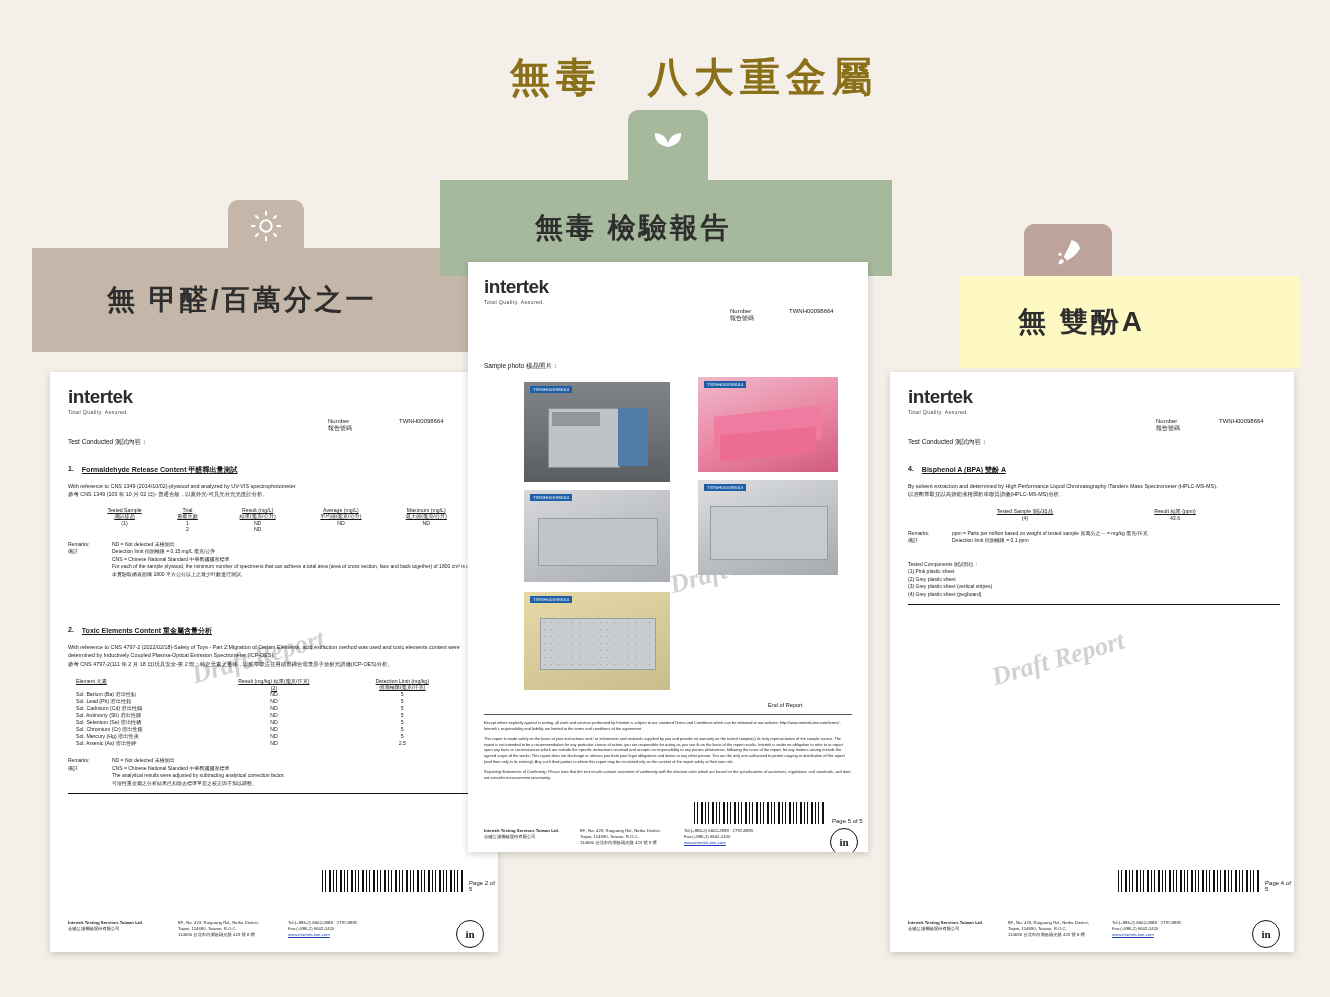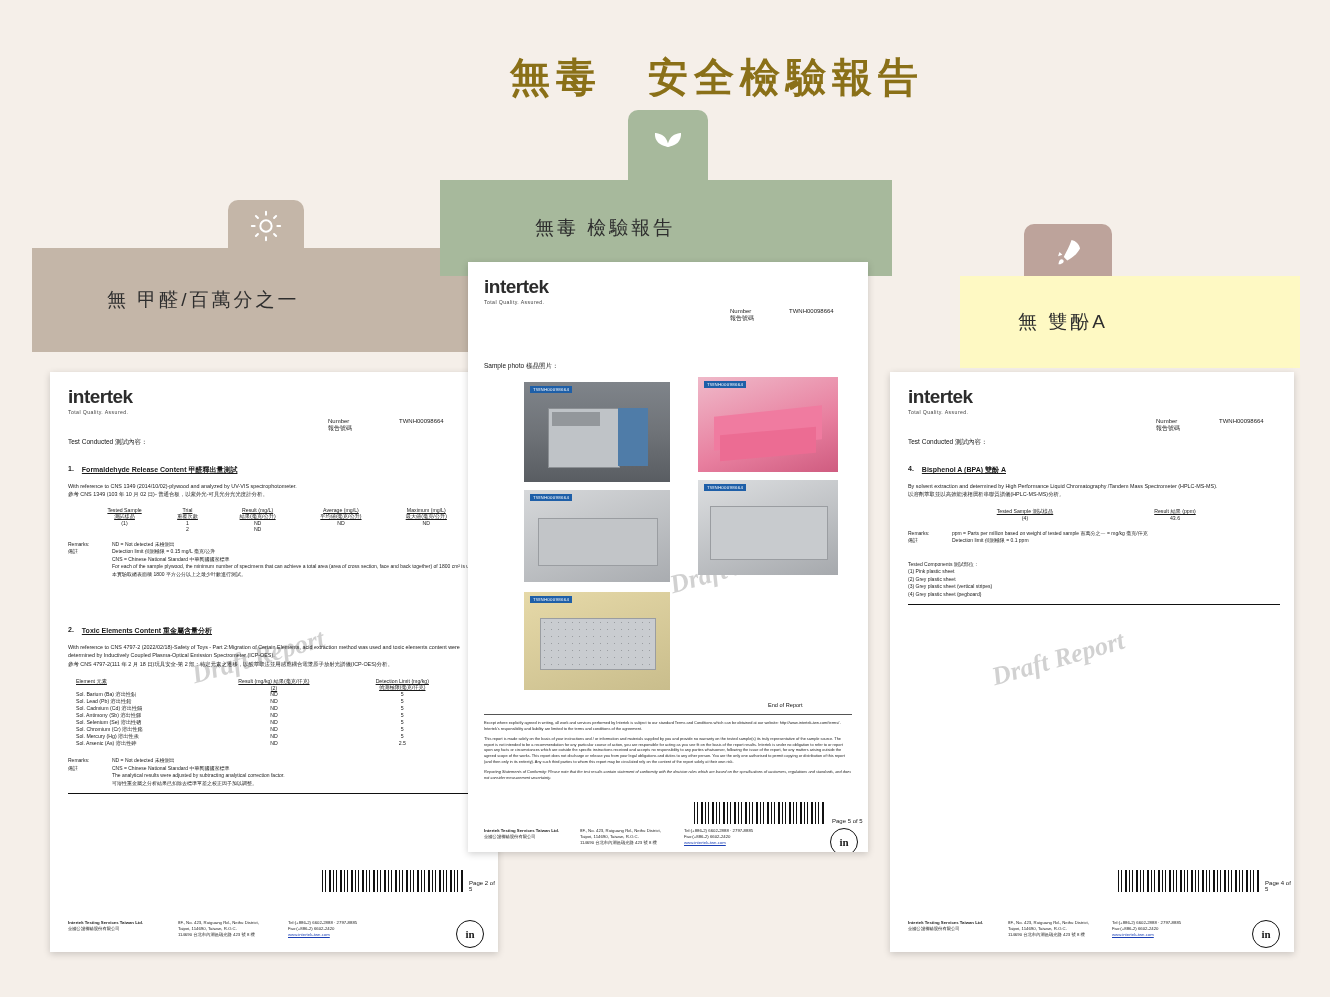--- a/index.html
+++ b/index.html
@@ -28,21 +28,21 @@
     letter-spacing:6px;
   }
 
   
   .banner{
     position:absolute;
     display:flex;align-items:center;
     box-sizing:border-box;
   }
   .banner .btext{
-    font-size:19px;font-weight:normal;color:#2e2e2e;
+    font-size:28px;font-weight:bold;color:#2e2e2e;
     letter-spacing:3px;
   }
   .tab{
     position:absolute;
     border-radius:10px 10px 0 0;
     display:flex;align-items:center;justify-content:center;
   }
 
   
   #banner-left{
@@ -137,21 +137,21 @@
     letter-spacing:.3px;
   }
   .legal{font-size:3.9px;line-height:1.5;color:#222;}
 </style>
 </head>
 <body>
 
 <div class="stage">
 
   <div class="headline">
-    <div class="h-sub">無毒　安全檢驗報告</div>
+    <div class="h-sub">無毒　八大重金屬</div>
   </div>
 
   <div class="tab" id="tab-left">
     <svg width="34" height="34" viewBox="0 0 24 24" fill="none" stroke="#ffffff" stroke-width="1.4" stroke-linecap="round">
       <circle cx="12" cy="12" r="4"></circle>
       <path d="M12 2v2M12 20v2M2 12h2M20 12h2M4.9 4.9l1.4 1.4M17.7 17.7l1.4 1.4M19.1 4.9l-1.4 1.4M6.3 17.7l-1.4 1.4"></path>
     </svg>
   </div>
 
   <div class="tab" id="tab-center">

